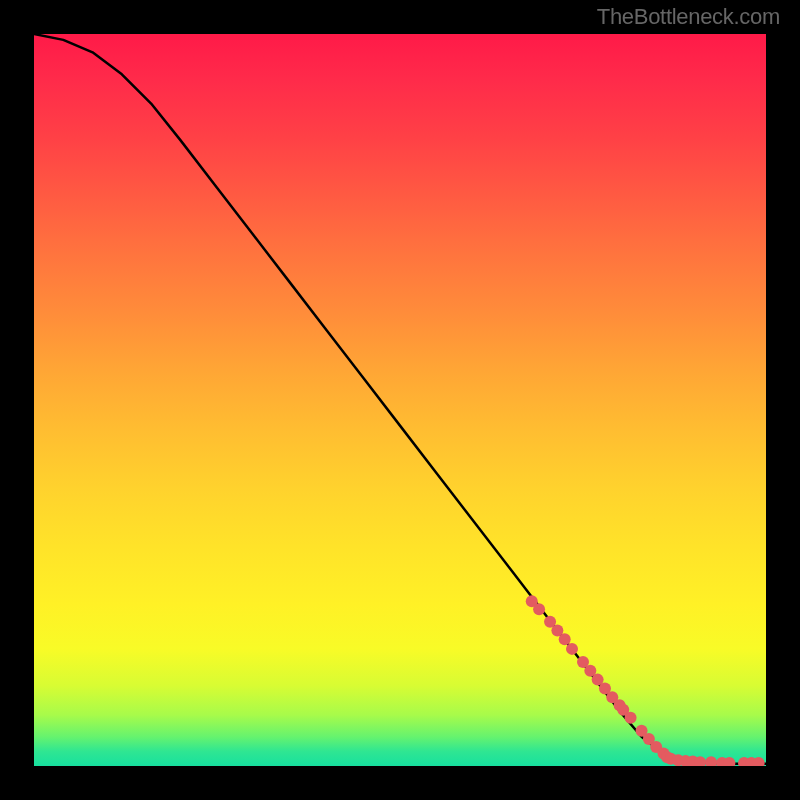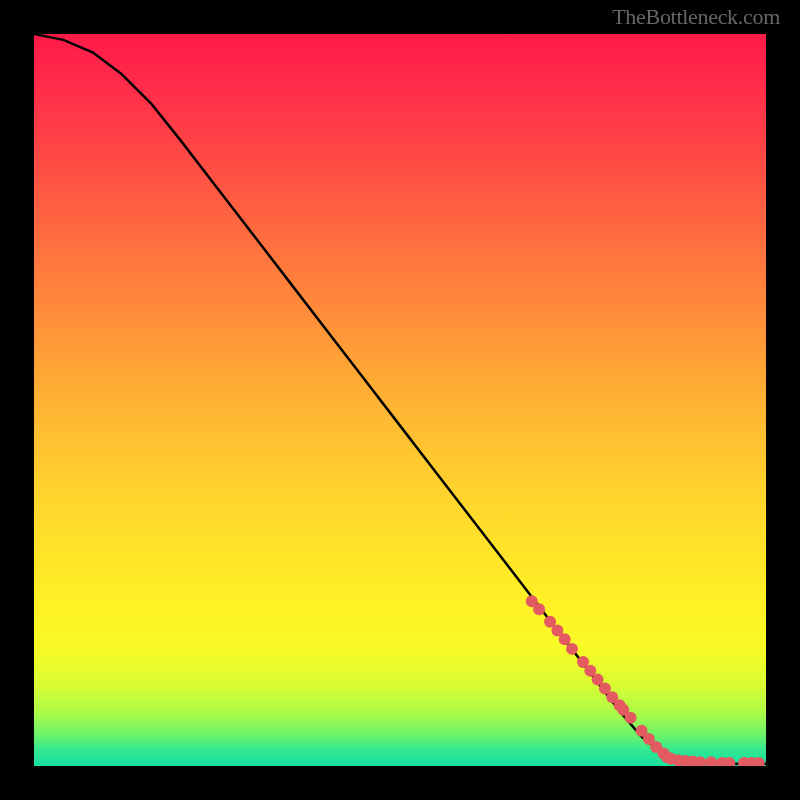--- a/index.html
+++ b/index.html
@@ -18,21 +18,20 @@
     background: #000;
   }
   .attribution {
     position: absolute;
     top: 4px;
     right: 20px;
     color: #666;
     font-size: 22px;
     font-weight: 500;
     letter-spacing: -0.3px;
-    font-family: Liberation Serif, serif;
   }
   .plot {
     position: absolute;
     left: 34px;
     top: 34px;
     width: 732px;
     height: 732px;
   }
   .gradient {
     position: absolute;

